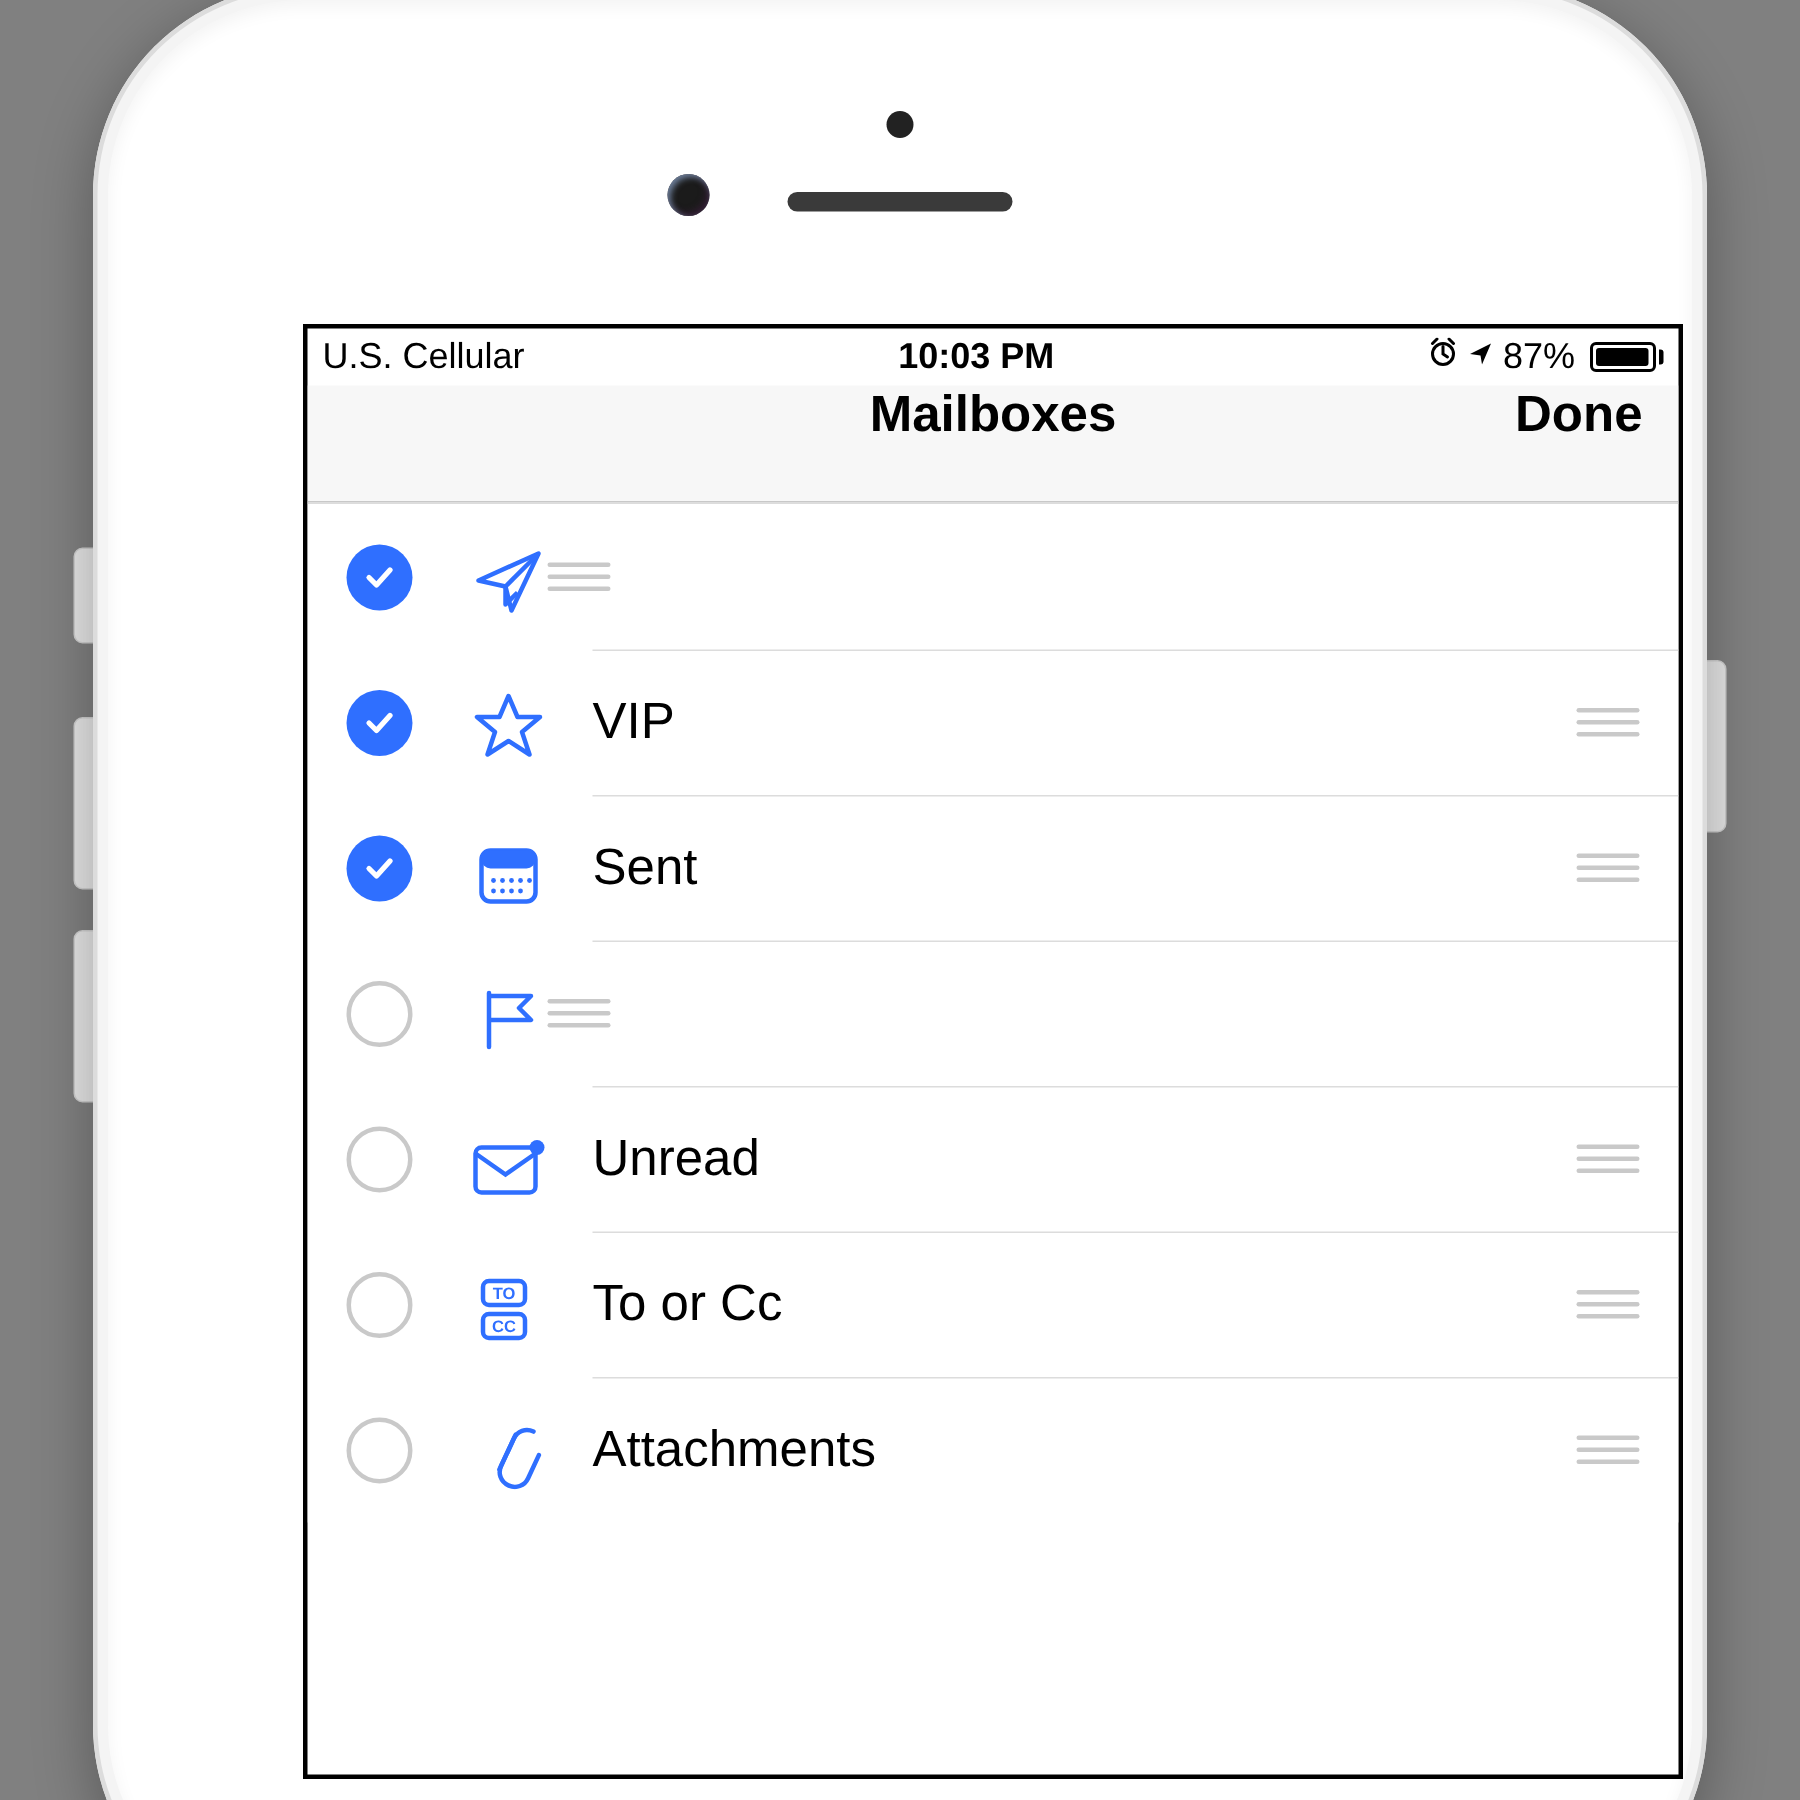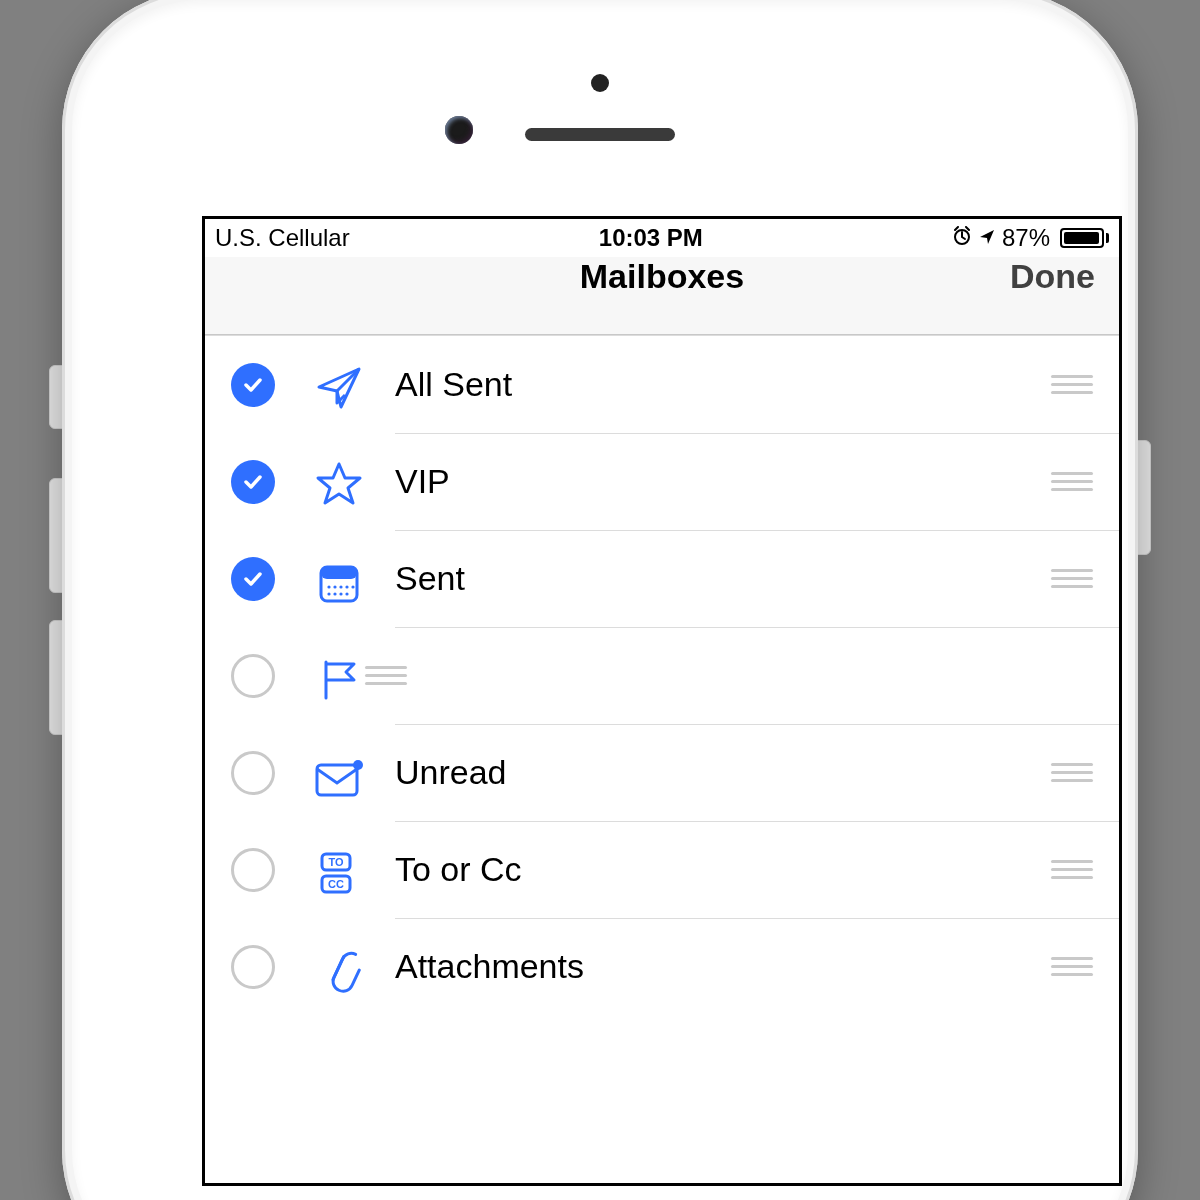--- a/index.html
+++ b/index.html
@@ -135,21 +135,21 @@
   .nav-title {
     position: absolute;
     left: 0; right: 0;
     text-align: center;
     font-size: 34px;
     font-weight: 600;
     color: #000;
   }
   .nav-done {
     margin-left: auto;
-    color: #404040;
+    color: #000000;
     font-size: 34px;
     font-weight: 600;
     z-index: 2;
     cursor: pointer;
   }
 
   
   .list {
     background: #fff;
   }
@@ -279,21 +279,20 @@
               <path d="M5 12 L10 17 L19 7" stroke="#fff" stroke-width="3.5" fill="none" stroke-linecap="round" stroke-linejoin="round"></path>
             </svg>
         </div>
         <div class="item-icon">
           <svg width="48" height="48" viewBox="0 0 48 48">
               <path d="M4 24 L44 6 L26 44 L22 28 Z" stroke-width="3" stroke-linejoin="round"></path>
               <path d="M22 28 L44 6" stroke-width="3"></path>
               <path d="M22 28 L22 40 L30 32" stroke-width="3" stroke-linejoin="round"></path>
             </svg>
         </div>
-        <div class="item-label">All Sent</div>
         <div class="drag-handle">
             <div></div>
             <div></div>
             <div></div>
           </div>
       </div>
 
       <div class="row">
         <div class="checkbox checked">
           <svg width="24" height="24" viewBox="0 0 24 24">

